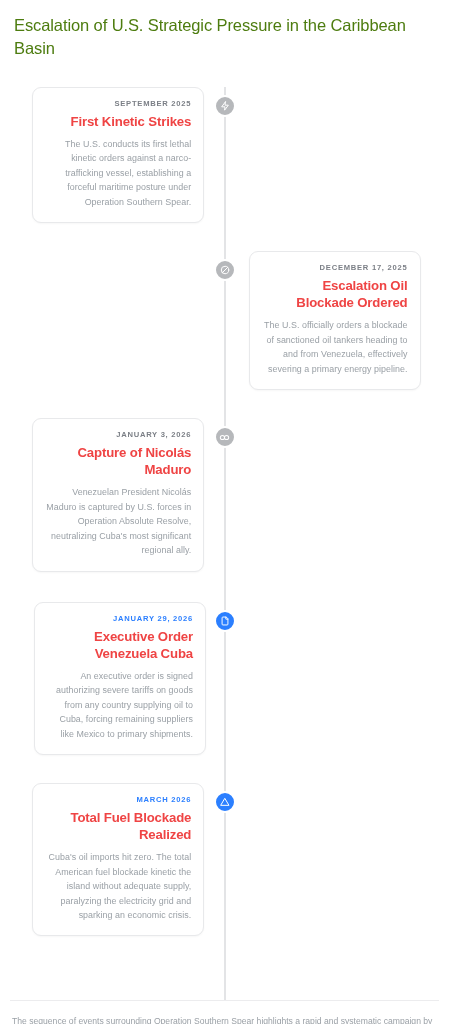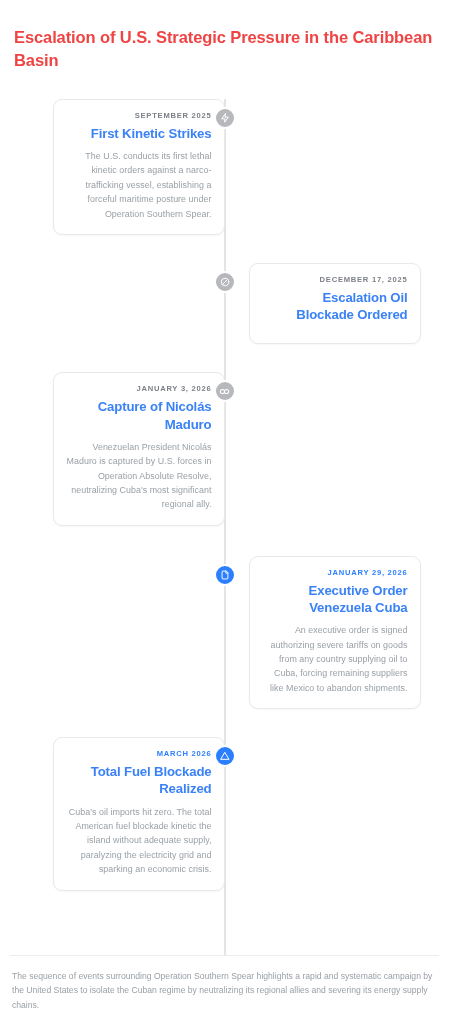--- a/index.html
+++ b/index.html
@@ -20,24 +20,24 @@
   .page {
     width: 449px;
     padding: 14px 10px 0 10px;
     position: relative;
   }
 
   
   .page-title {
     font-size: 16.5px;
     line-height: 1.42;
-    font-weight: 700;
-    color: #ef4444;
+    font-weight: 400;
+    color: #4d7c0f;
     letter-spacing: -0.1px;
-    margin: 12px 0 26px 0;
+    margin: 0 0 26px 0;
     padding: 0 4px;
   }
 
   
   .timeline {
     position: relative;
     padding-bottom: 8px;
   }
   .axis {
     position: absolute;
@@ -53,21 +53,21 @@
   .entry {
     position: relative;
     display: flex;
     min-height: 86px;
     z-index: 1;
   }
   .entry .slot {
     width: 50%;
     display: flex;
   }
-  .entry.left .slot.a { justify-content: flex-end; }
+  .entry.left .slot.a { justify-content: center; }
   .entry.right .slot.b { justify-content: flex-start; }
 
   .card {
     width: 172px;
     background: #ffffff;
     border: 1px solid #e8e9eb;
     border-radius: 9px;
     padding: 11px 12px 13px 12px;
     box-shadow: 0 1px 2px rgba(16,24,40,0.035);
   }
@@ -82,21 +82,21 @@
     margin-bottom: 5px;
     text-transform: uppercase;
     white-space: nowrap;
   }
   .card-date.accent { color: #2b7fff; }
 
   .card-title {
     font-size: 13.2px;
     font-weight: 700;
     line-height: 1.3;
-    color: #3b82f6;
+    color: #ef4444;
     letter-spacing: -0.15px;
     margin-bottom: 7px;
   }
 
   .card-body {
     font-size: 8.9px;
     line-height: 1.62;
     color: #9aa0a6;
     letter-spacing: 0.04px;
   }
@@ -117,21 +117,21 @@
     z-index: 3;
   }
   .marker.accent { background: #2b7fff; }
   .marker svg { display: block; }
   .marker svg * { stroke: #ffffff; }
 
   
   .entry.e1 { padding-top: 0px; }
   .entry.e2 { padding-top: 28px; }
   .entry.e3 { padding-top: 28px; }
-  .entry.e4 { padding-top: 30px; }
+  .entry.e4 { padding-top: 30px; flex-direction: column; }
   .entry.e5 { padding-top: 28px; }
 
   .entry.e1 .marker { top: 8px; }
   .entry.e2 .marker { top: 36px; }
   .entry.e3 .marker { top: 36px; }
   .entry.e4 .marker { top: 38px; }
   .entry.e5 .marker { top: 36px; }
 
   .tail {
     height: 56px;
@@ -178,20 +178,21 @@
         </span>
       </div>
     </div>
 
     <div class="entry right e2">
       <div class="slot a"></div>
       <div class="slot b">
         <div class="card">
           <div class="card-date">DECEMBER 17, 2025</div>
           <div class="card-title">Escalation Oil Blockade Ordered</div>
+          <div class="card-body">The U.S. officially orders a blockade of sanctioned oil tankers heading to and from Venezuela, effectively severing a primary energy pipeline.</div>
         </div>
       </div>
       <div class="marker">
         <span>
           <svg width="10" height="10" viewBox="0 0 24 24" fill="none" stroke-width="2.4" stroke-linecap="round">
             <circle cx="12" cy="12" r="9"></circle>
             <line x1="5.6" y1="18.4" x2="18.4" y2="5.6"></line>
           </svg>
         </span>
       </div>
@@ -215,21 +216,21 @@
         </span>
       </div>
     </div>
 
     <div class="entry right e4">
       <div class="slot a"></div>
       <div class="slot b">
         <div class="card">
           <div class="card-date accent">JANUARY 29, 2026</div>
           <div class="card-title">Executive Order Venezuela Cuba</div>
-          <div class="card-body">An executive order is signed authorizing severe tariffs on goods from any country supplying oil to Cuba, forcing remaining suppliers like Mexico to abandon shipments.</div>
+          <div class="card-body">An executive order is signed authorizing severe tariffs on goods from any country supplying oil to Cuba, forcing remaining suppliers like Mexico to primary shipments.</div>
         </div>
       </div>
       <div class="marker accent">
         <span>
           <svg width="10" height="10" viewBox="0 0 24 24" fill="none" stroke-width="2.3" stroke-linecap="round" stroke-linejoin="round">
             <path d="M14 2.5H7a2 2 0 0 0-2 2v15a2 2 0 0 0 2 2h10a2 2 0 0 0 2-2V7.5z"></path>
             <polyline points="14 2.5 14 7.5 19 7.5"></polyline>
           </svg>
         </span>
       </div>

